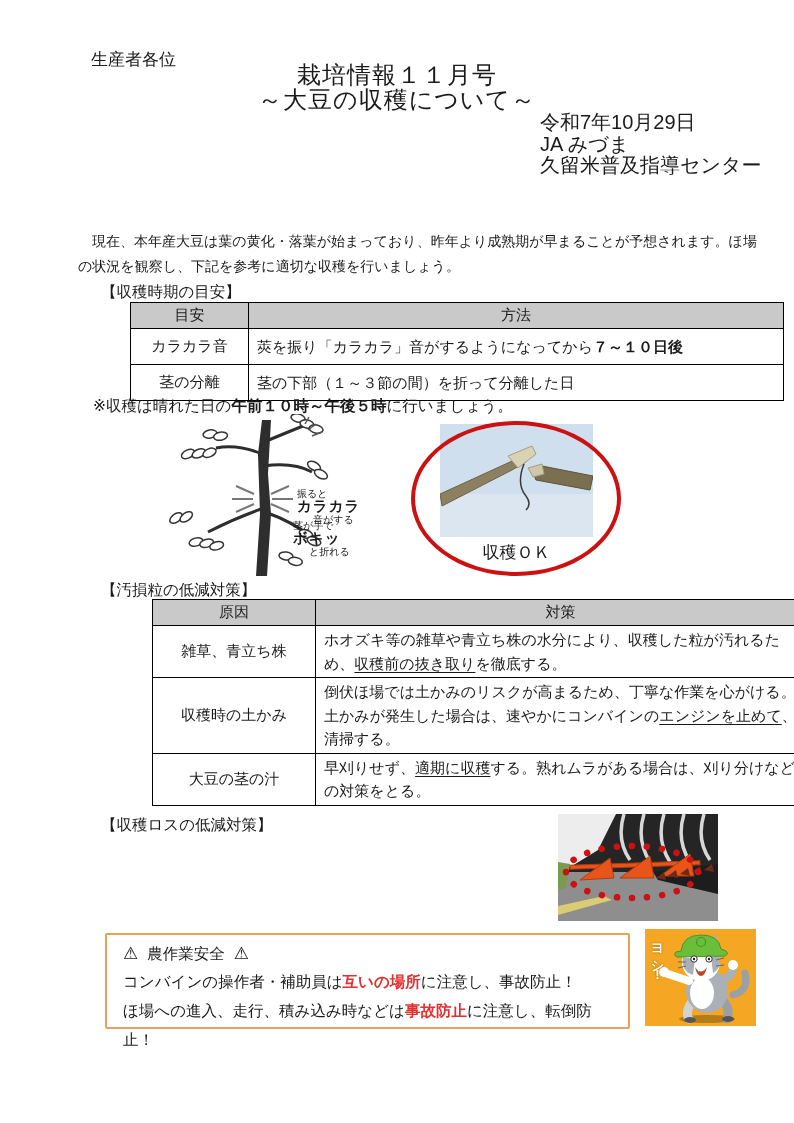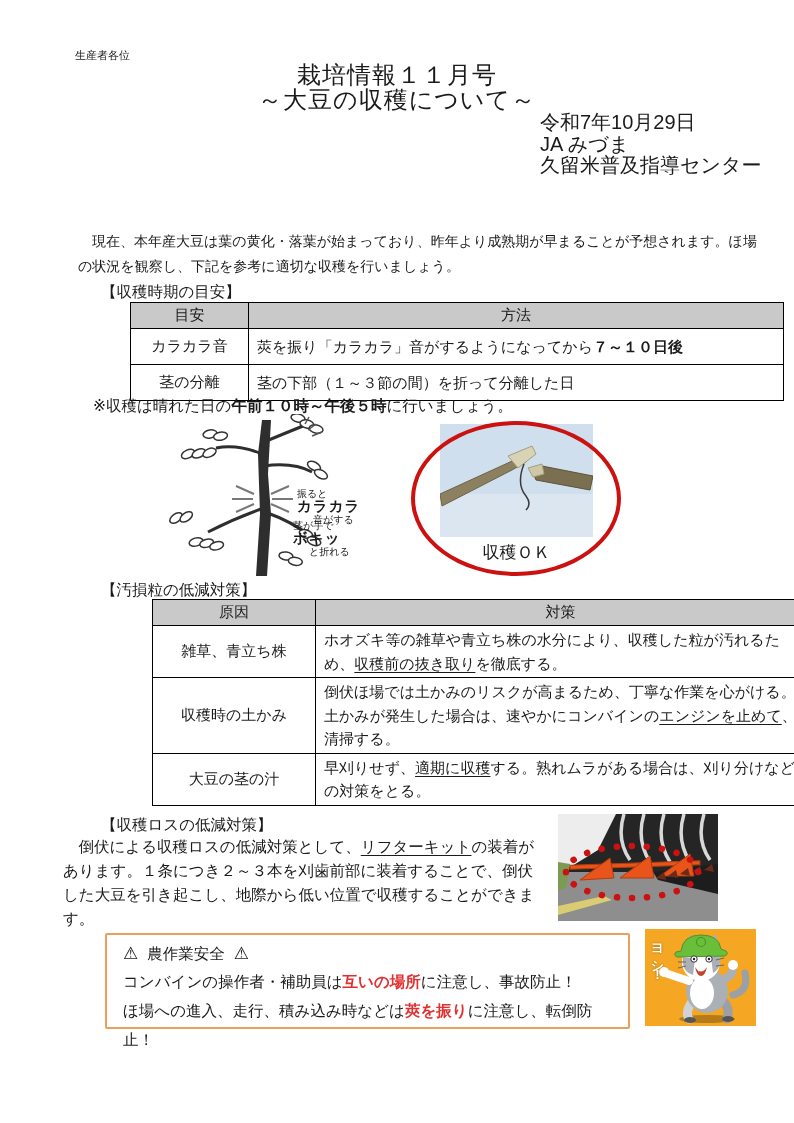--- a/index.html
+++ b/index.html
@@ -1,19 +1,19 @@
 <!DOCTYPE html>
 <html style="--table_header_bg: #c9c9c9; --safety_border: #e8a05c; --alert_red: #e03030; --annotation_red: #cc1111; --cat_bg: #f5a623; --helmet_green: #6abf3a; --photo_bg: #cfdfee; --lifter_orange: #e8541a;"><head>
 <meta charset="utf-8">
 <style>
   html,body{margin:0;padding:0;background:#ffffff;}
   .page{position:relative;width:794px;height:1123px;background:#fff;overflow:hidden;
         font-family:"Liberation Sans","DejaVu Sans",sans-serif;color:#1a1a1a;}
   .abs{position:absolute;}
-  .recipient{left:75px;top:48px;font-size:11px;}
+  .recipient{left:91px;top:48px;font-size:17px;}
   .doc-title{left:0;right:0;top:62px;text-align:center;font-size:24px;line-height:25px;letter-spacing:1px;}
   .issuer{left:540px;top:112px;font-size:20px;line-height:21.5px;}
   .intro{left:63px;top:214px;width:682px;font-size:14px;line-height:24.5px;margin:15px;}
   .sec-h{left:63px;font-size:15.5px;margin-left:38px;}
   .h-timing{top:282px;}
   .h-stain{top:580px;}
   .h-loss{top:815px;}
   table.tbl{position:absolute;border-collapse:collapse;table-layout:fixed;width:654px;left:130px;
             font-size:15px;}
   table.tbl th{background:var(--table_header_bg);font-weight:400;border:1.5px solid #000;height:25px;padding:0;}
@@ -204,21 +204,20 @@
         <td class="met" style="height:70px"><span>倒伏ほ場では土かみのリスクが高まるため、丁寧な作業を心がける。土かみが発生した場合は、速やかにコンバインの</span><span class="seg-underline">エンジンを止めて</span><span>、清掃する。</span></td>
       </tr>
       <tr>
         <td class="lab">大豆の茎の汁</td>
         <td class="met" style="height:47px"><span>早刈りせず、</span><span class="seg-underline">適期に収穫</span><span>する。熟れムラがある場合は、刈り分けなどの対策をとる。</span></td>
       </tr>
     </tbody>
   </table>
 
   <div class="abs sec-h h-loss">【収穫ロスの低減対策】</div>
-  <p class="abs loss-p"><span>　倒伏による収穫ロスの低減対策として、</span><span class="seg-underline">リフターキット</span><span>の装着があります。１条につき２～３本を刈歯前部に装着することで、倒伏した大豆を引き起こし、地際から低い位置で収穫することができます。</span></p>
 
   <svg class="abs photo2" width="160" height="107" viewBox="0 0 160 107">
     <rect width="160" height="107" fill="#8e8e8e"></rect>
     <rect width="160" height="58" fill="#252525"></rect>
     <g stroke="#d8d8d8" stroke-width="3.5" fill="none">
       <path d="M66,0 q-8,26 6,46"></path>
         <path d="M86,0 q-8,26 6,48"></path>
         <path d="M106,0 q-8,26 6,48"></path>
       <path d="M126,0 q-8,26 6,48"></path>
         <path d="M146,0 q-8,26 6,46"></path>
@@ -243,21 +242,21 @@
     <ellipse cx="74" cy="58" rx="66" ry="26" fill="none" stroke="var(--annotation_red)" stroke-width="6.5" stroke-dasharray="0.1 15" stroke-linecap="round"></ellipse>
   </svg>
 
   <div class="abs safety">
     <div class="safety-title">
       <span class="warn">⚠</span>
       <span>農作業安全</span>
       <span class="warn">⚠</span>
     </div>
     <div class="safety-line"><span>コンバインの操作者・補助員は</span><span class="seg-red">互いの場所</span><span>に注意し、事故防止！</span></div>
-    <div class="safety-line"><span>ほ場への進入、走行、積み込み時などは</span><span class="seg-red">莢を振り</span><span>に注意し、転倒防止！</span></div>
+    <div class="safety-line"><span>ほ場への進入、走行、積み込み時などは</span><span class="seg-red">事故防止</span><span>に注意し、転倒防止！</span></div>
   </div>
 
   <div class="abs cat">
     <svg width="111" height="97" viewBox="0 0 111 97">
       <rect width="111" height="97" fill="var(--cat_bg)"></rect>
       <ellipse cx="62" cy="90" rx="28" ry="4" fill="#3a2a0a" opacity="0.35"></ellipse>
       <path d="M88,66 q16,-4 12,-22" stroke="#9aa0a6" stroke-width="7" fill="none" stroke-linecap="round"></path>
       <path d="M76,70 q10,8 6,20" stroke="#9aa0a6" stroke-width="9" fill="none" stroke-linecap="round"></path>
       <path d="M46,74 q-6,10 -2,16" stroke="#cfd3d6" stroke-width="9" fill="none" stroke-linecap="round"></path>
       <ellipse cx="83" cy="90" rx="6" ry="3" fill="#555"></ellipse>

